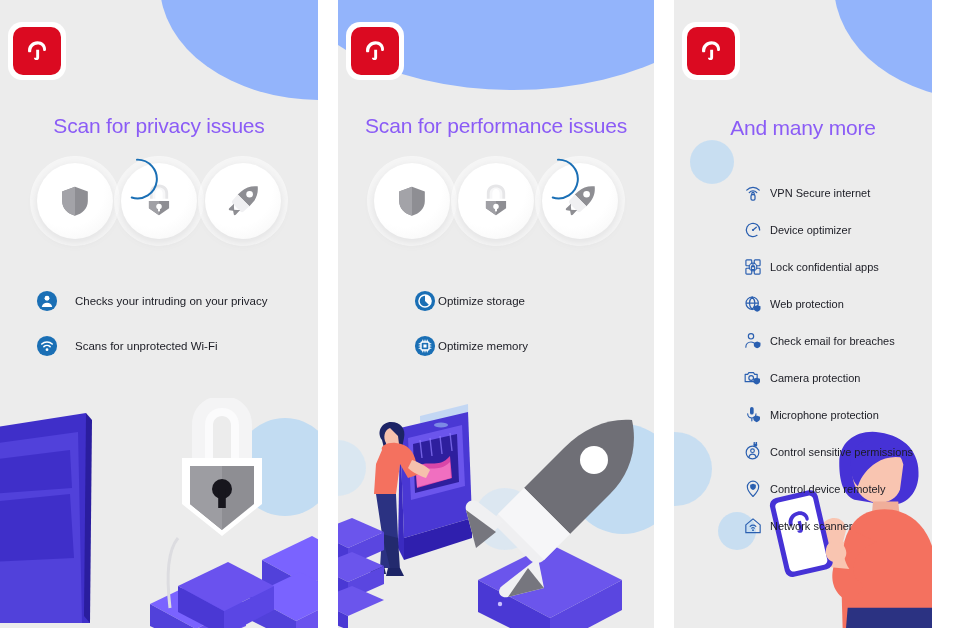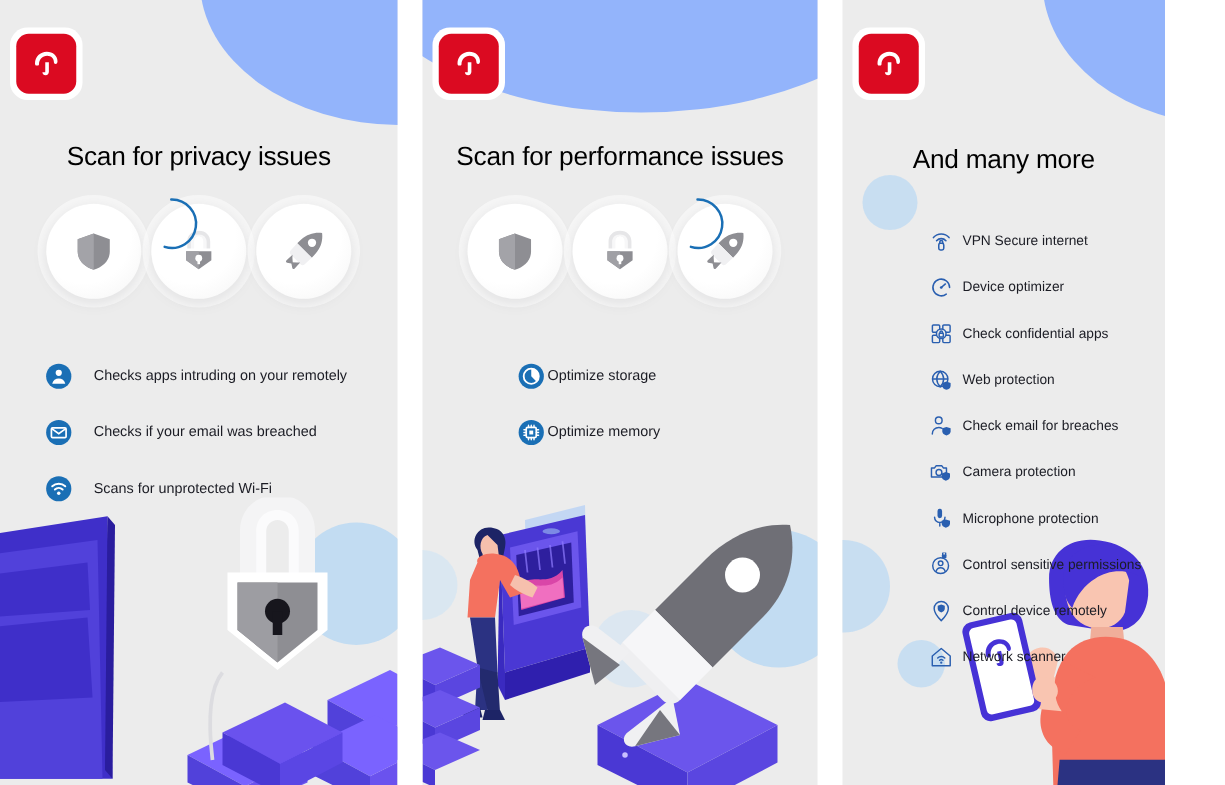--- a/index.html
+++ b/index.html
@@ -53,21 +53,21 @@
     display: flex; align-items: center; justify-content: center;
   }
   .logo-tile svg { width: 32px; height: 32px; display: block; }
 
   
   .headline {
     position: absolute; left: 0; right: 0; top: 114px;
     text-align: center;
     font-size: 21px;
     font-weight: 500;
-    color: #000000;
+    color: #8b5cf6;
     letter-spacing: -0.2px;
     z-index: 5;
   }
   #panel-3 .headline { top: 116px; font-size: 21px; }
 
   
   .circles {
     position: absolute; top: 163px; left: 0; right: 0;
     display: flex; align-items: center; justify-content: center;
     gap: 8px;
@@ -181,31 +181,21 @@
 
     <div class="features">
       <div class="feature">
         <span class="f-icon">
           <svg width="22" height="22" viewBox="0 0 24 24">
             <circle cx="12" cy="12" r="11" fill="#1a6fb5"></circle>
             <circle cx="12" cy="9" r="2.7" fill="#ffffff"></circle>
             <path d="M6.3 18.6c.6-3.1 3-4.6 5.7-4.6s5.1 1.5 5.7 4.6z" fill="#ffffff"></path>
           </svg>
         </span>
-        <span class="f-label">Checks apps intruding on your remotely</span>
-      </div>
-      <div class="feature">
-        <span class="f-icon">
-          <svg width="22" height="22" viewBox="0 0 24 24">
-            <circle cx="12" cy="12" r="11" fill="#1a6fb5"></circle>
-            <rect x="5.6" y="8" width="12.8" height="8.4" rx="1" fill="none" stroke="#ffffff" stroke-width="1.5"></rect>
-            <path d="M5.9 8.6 12 13l6.1-4.4" fill="none" stroke="#ffffff" stroke-width="1.5"></path>
-          </svg>
-        </span>
-        <span class="f-label">Checks if your email was breached</span>
+        <span class="f-label">Checks your intruding on your privacy</span>
       </div>
       <div class="feature">
         <span class="f-icon">
           <svg width="22" height="22" viewBox="0 0 24 24">
             <circle cx="12" cy="12" r="11" fill="#1a6fb5"></circle>
             <path d="M6.3 9.8a8.4 8.4 0 0 1 11.4 0" fill="none" stroke="#ffffff" stroke-width="1.7" stroke-linecap="round"></path>
             <path d="M8.6 12.7a5 5 0 0 1 6.8 0" fill="none" stroke="#ffffff" stroke-width="1.7" stroke-linecap="round"></path>
             <circle cx="12" cy="16" r="1.5" fill="#ffffff"></circle>
           </svg>
         </span>
@@ -436,21 +426,21 @@
           <svg width="20" height="20" viewBox="0 0 24 24" fill="none" stroke="#2a5fb0" stroke-width="1.4" stroke-linecap="round">
             <rect x="3.5" y="3.5" width="7" height="7" rx="1"></rect>
             <rect x="13.5" y="3.5" width="7" height="7" rx="1"></rect>
             <rect x="3.5" y="13.5" width="7" height="7" rx="1"></rect>
             <rect x="13.5" y="13.5" width="7" height="7" rx="1"></rect>
             <circle cx="12" cy="12" r="4.6" fill="#ececec"></circle>
             <rect x="10" y="11.6" width="4" height="3.6" rx=".7"></rect>
             <path d="M10.8 11.6v-1a1.2 1.2 0 0 1 2.4 0v1"></path>
           </svg>
         </span>
-        <span class="f-label">Check confidential apps</span>
+        <span class="f-label">Lock confidential apps</span>
       </div>
       <div class="feature">
         <span class="f-icon">
           <svg width="20" height="20" viewBox="0 0 24 24" fill="none" stroke="#2a5fb0" stroke-width="1.4">
             <circle cx="11" cy="11" r="7.4"></circle>
             <path d="M3.6 11h14.8M11 3.6c2.2 2.2 3.3 5 3.3 7.4s-1.1 5.2-3.3 7.4c-2.2-2.2-3.3-5-3.3-7.4S8.8 5.8 11 3.6z"></path>
             <path d="M17 13.4l4 1.4v2.6c0 2-1.7 3.4-4 4-2.3-.6-4-2-4-4v-2.6z" fill="#2a5fb0" stroke="none"></path>
           </svg>
         </span>
         <span class="f-label">Web protection</span>

